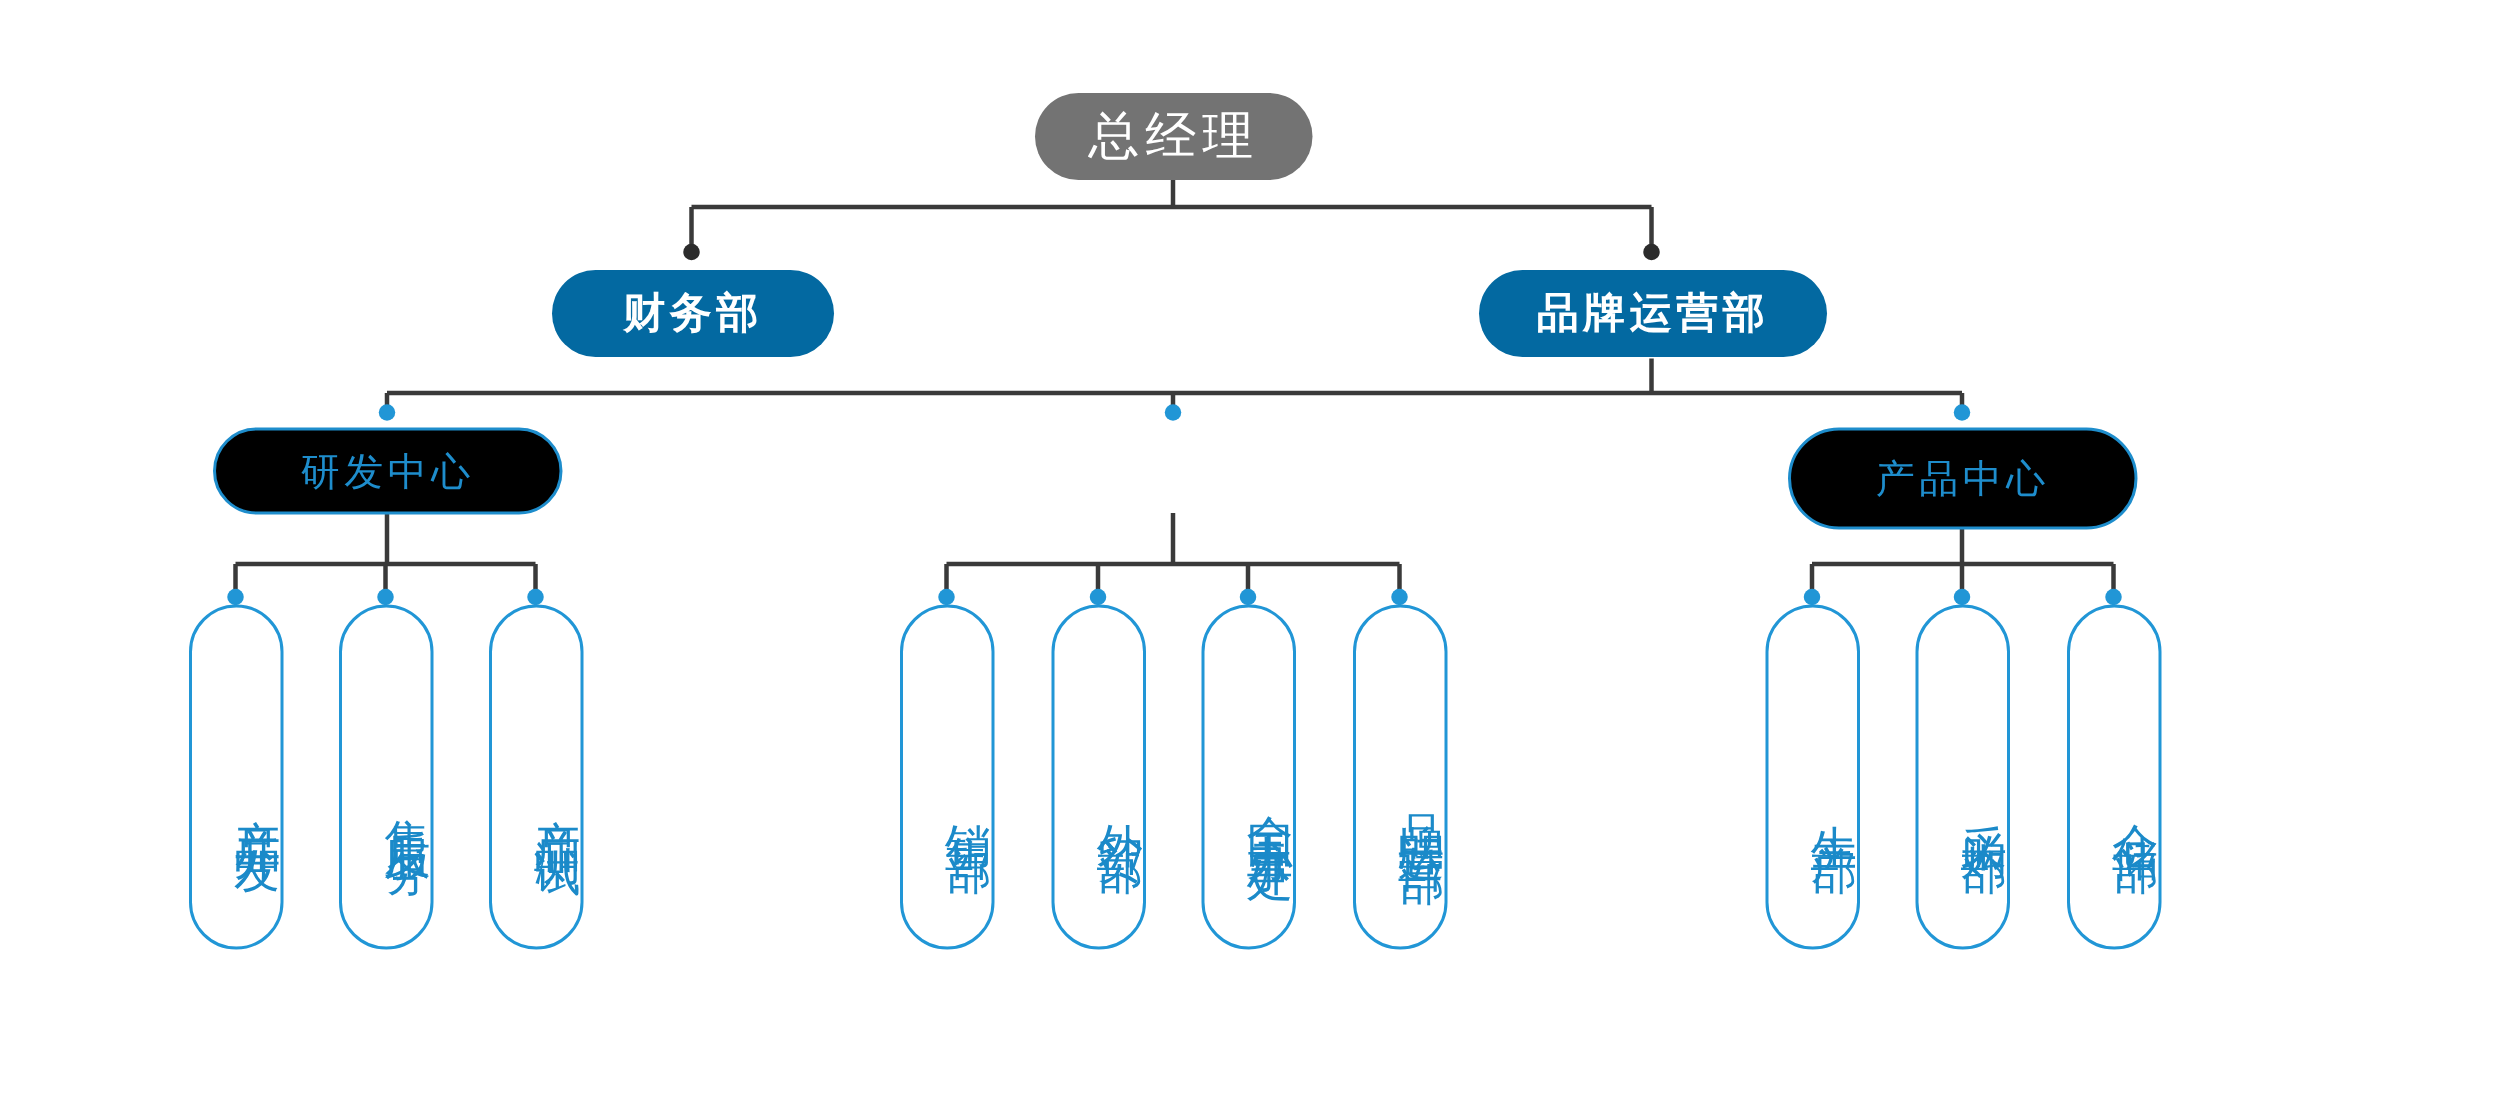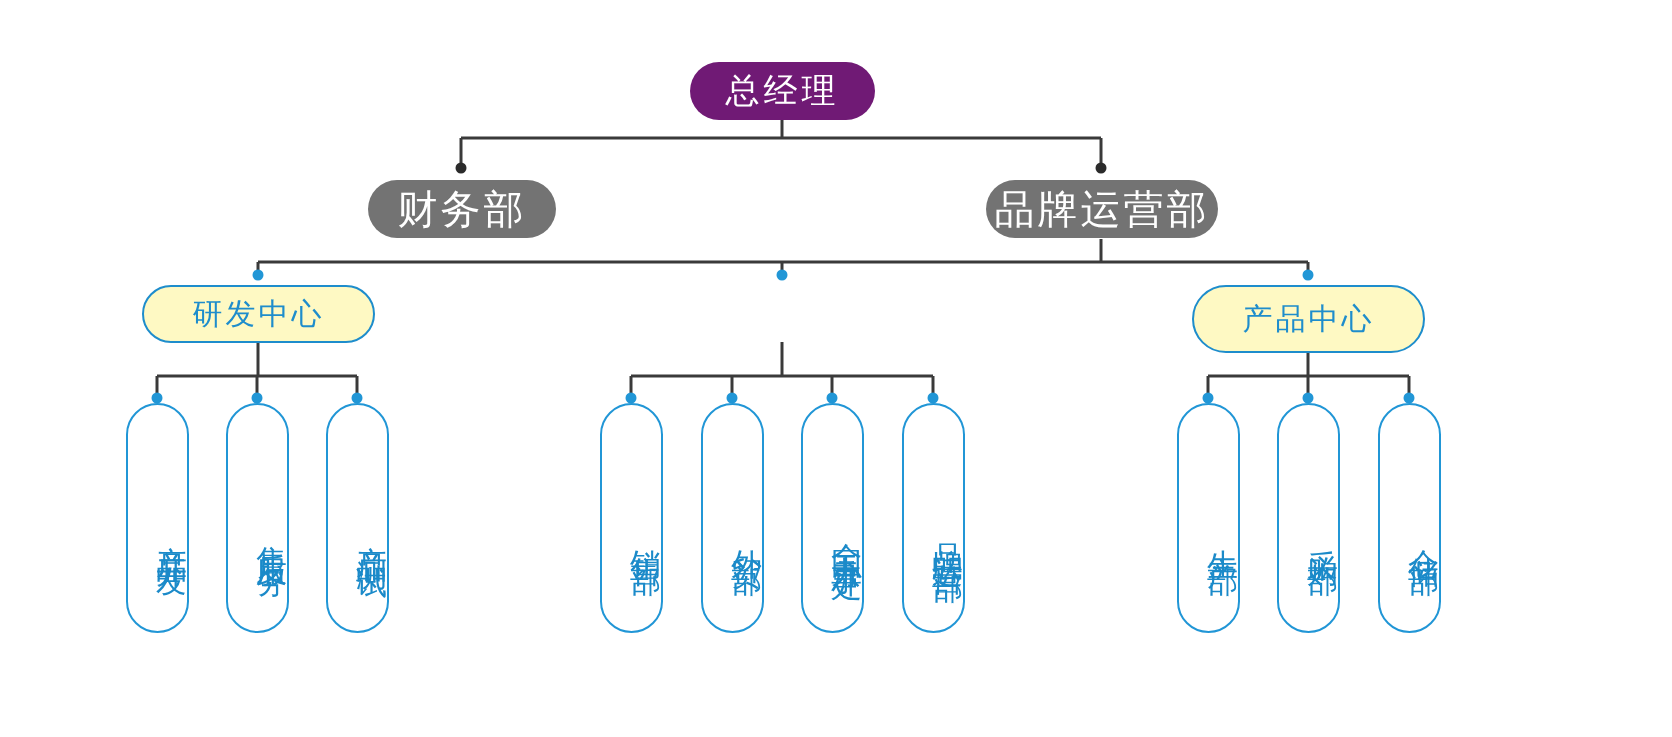--- a/index.html
+++ b/index.html
@@ -9,32 +9,32 @@
     font-family:"Liberation Sans","DejaVu Sans",sans-serif;
     overflow:hidden;
   }
   #stage{position:relative;width:1672px;height:737px;}
   svg.wires{position:absolute;left:0;top:0;width:1672px;height:737px;pointer-events:none;}
 
   .node{position:absolute;box-sizing:border-box;display:flex;align-items:center;justify-content:center;}
 
   
   .n-root{
-    background:#701a75;border-radius:999px;color:#ffffff;
+    background:#737373;border-radius:999px;color:#ffffff;
     font-size:34px;letter-spacing:4px;font-weight:400;
   }
   
   .n-dept{
-    background:#737373;border-radius:999px;color:#ffffff;
-    font-size:40px;letter-spacing:3px;font-weight:400;
+    background:#0369a1;border-radius:999px;color:#ffffff;
+    font-size:28px;letter-spacing:3px;font-weight:700;
   }
   
   .n-center{
-    background:#fef9c3;border:2.5px solid #1e8dcc;border-radius:999px;
-    color:#1e8dcc;font-size:30px;letter-spacing:3px;font-weight:400;
+    background:#000000;border:2.5px solid #1e8dcc;border-radius:999px;
+    color:#1e8dcc;font-size:26px;letter-spacing:3px;font-weight:400;
   }
   
   .n-unit{
     background:#ffffff;border:2.5px solid #2196d6;border-radius:60px;
     color:#1b8ac9;font-size:31px;font-weight:400;
     writing-mode:vertical-rl;text-orientation:upright;
     letter-spacing:7px;line-height:1.0;
     padding-top:34px;align-items:flex-start;justify-content:center;
   }
 </style>

